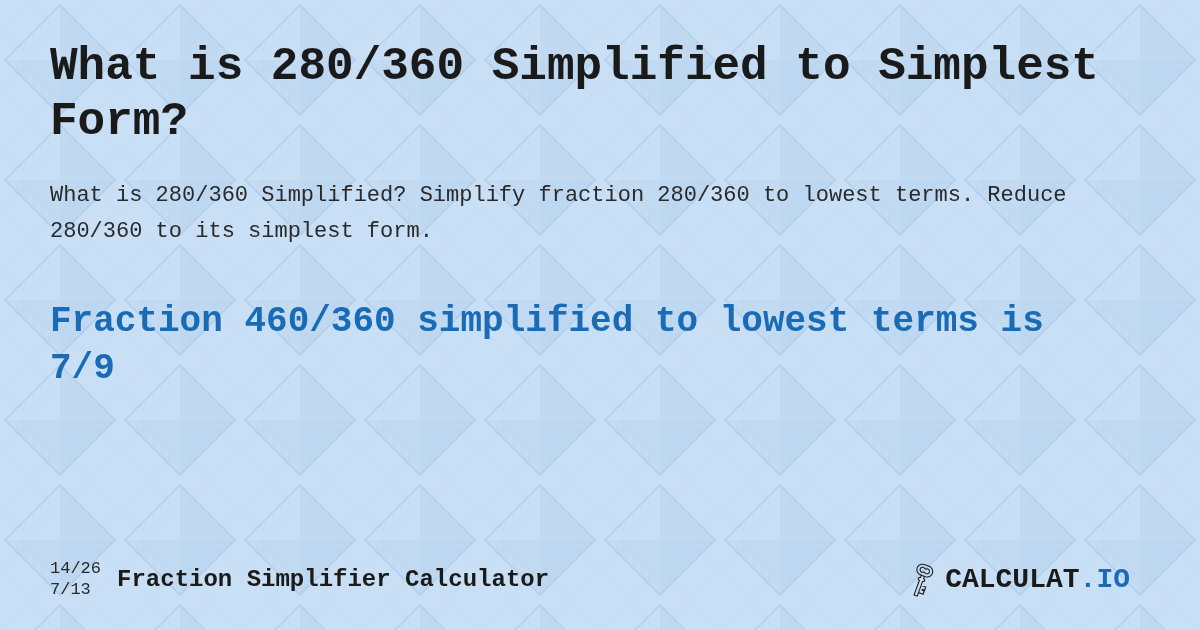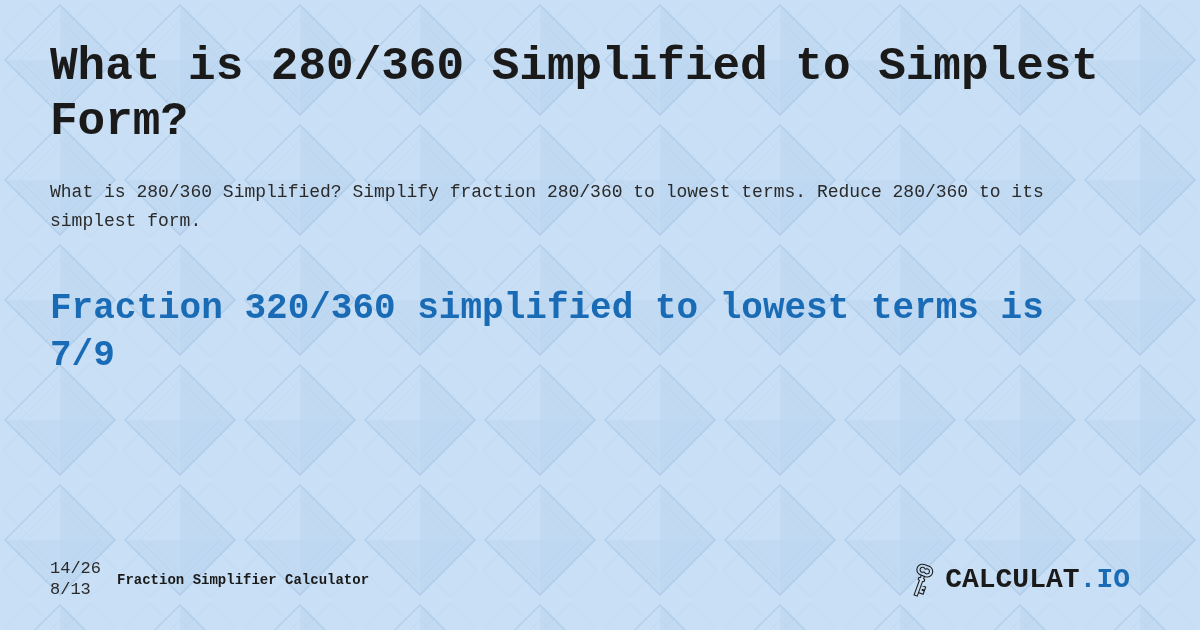--- a/index.html
+++ b/index.html
@@ -44,21 +44,21 @@
     .title {
       font-size: 46px;
       font-weight: 900;
       color: #1a1a1a;
       line-height: 1.2;
       margin-bottom: 28px;
       font-family: 'Courier New', Courier, monospace;
     }
 
     .description {
-      font-size: 18px;
+      font-size: 22px;
       color: #2a2a2a;
       line-height: 1.6;
       margin-bottom: 50px;
       font-family: 'Courier New', Courier, monospace;
     }
 
     .result {
       font-size: 36px;
       font-weight: 900;
       color: #1a6bb5;
@@ -75,21 +75,21 @@
     .footer-fractions {
       display: flex;
       flex-direction: column;
       font-size: 17px;
       color: #2a2a2a;
       font-family: 'Courier New', Courier, monospace;
       line-height: 1.2;
     }
 
     .footer-brand {
-      font-size: 14px;
+      font-size: 24px;
       font-weight: 700;
       color: #1a1a1a;
       font-family: 'Courier New', Courier, monospace;
       margin-left: 4px;
     }
 
     .footer-logo {
       margin-left: auto;
       display: flex;
       align-items: center;
@@ -137,27 +137,27 @@
   <rect width="1200" height="630" fill="url(#diamonds)"></rect>
   <rect width="1200" height="630" fill="url(#small-diamonds)" opacity="0.5"></rect>
 </svg>
 
 <div class="content">
   <div class="main-content">
     <h1 class="title">What is 280/360 Simplified to Simplest Form?</h1>
 
     <p class="description">What is 280/360 Simplified? Simplify fraction 280/360 to lowest terms. Reduce 280/360 to its simplest form.</p>
 
-    <p class="result">Fraction 320/360 simplified to lowest terms is 7/9</p>
+    <p class="result">Fraction 460/360 simplified to lowest terms is 7/9</p>
   </div>
 
   <div class="footer">
     <div class="footer-fractions">
       <span>14/26</span>
-      <span>8/13</span>
+      <span>7/13</span>
     </div>
     <span class="footer-brand">Fraction Simplifier Calculator</span>
 
     <div class="footer-logo">
       <span class="logo-key-icon">🗝</span>
       <span class="logo-text">CALCULAT<span>.IO</span></span>
     </div>
   </div>
 </div>
 

